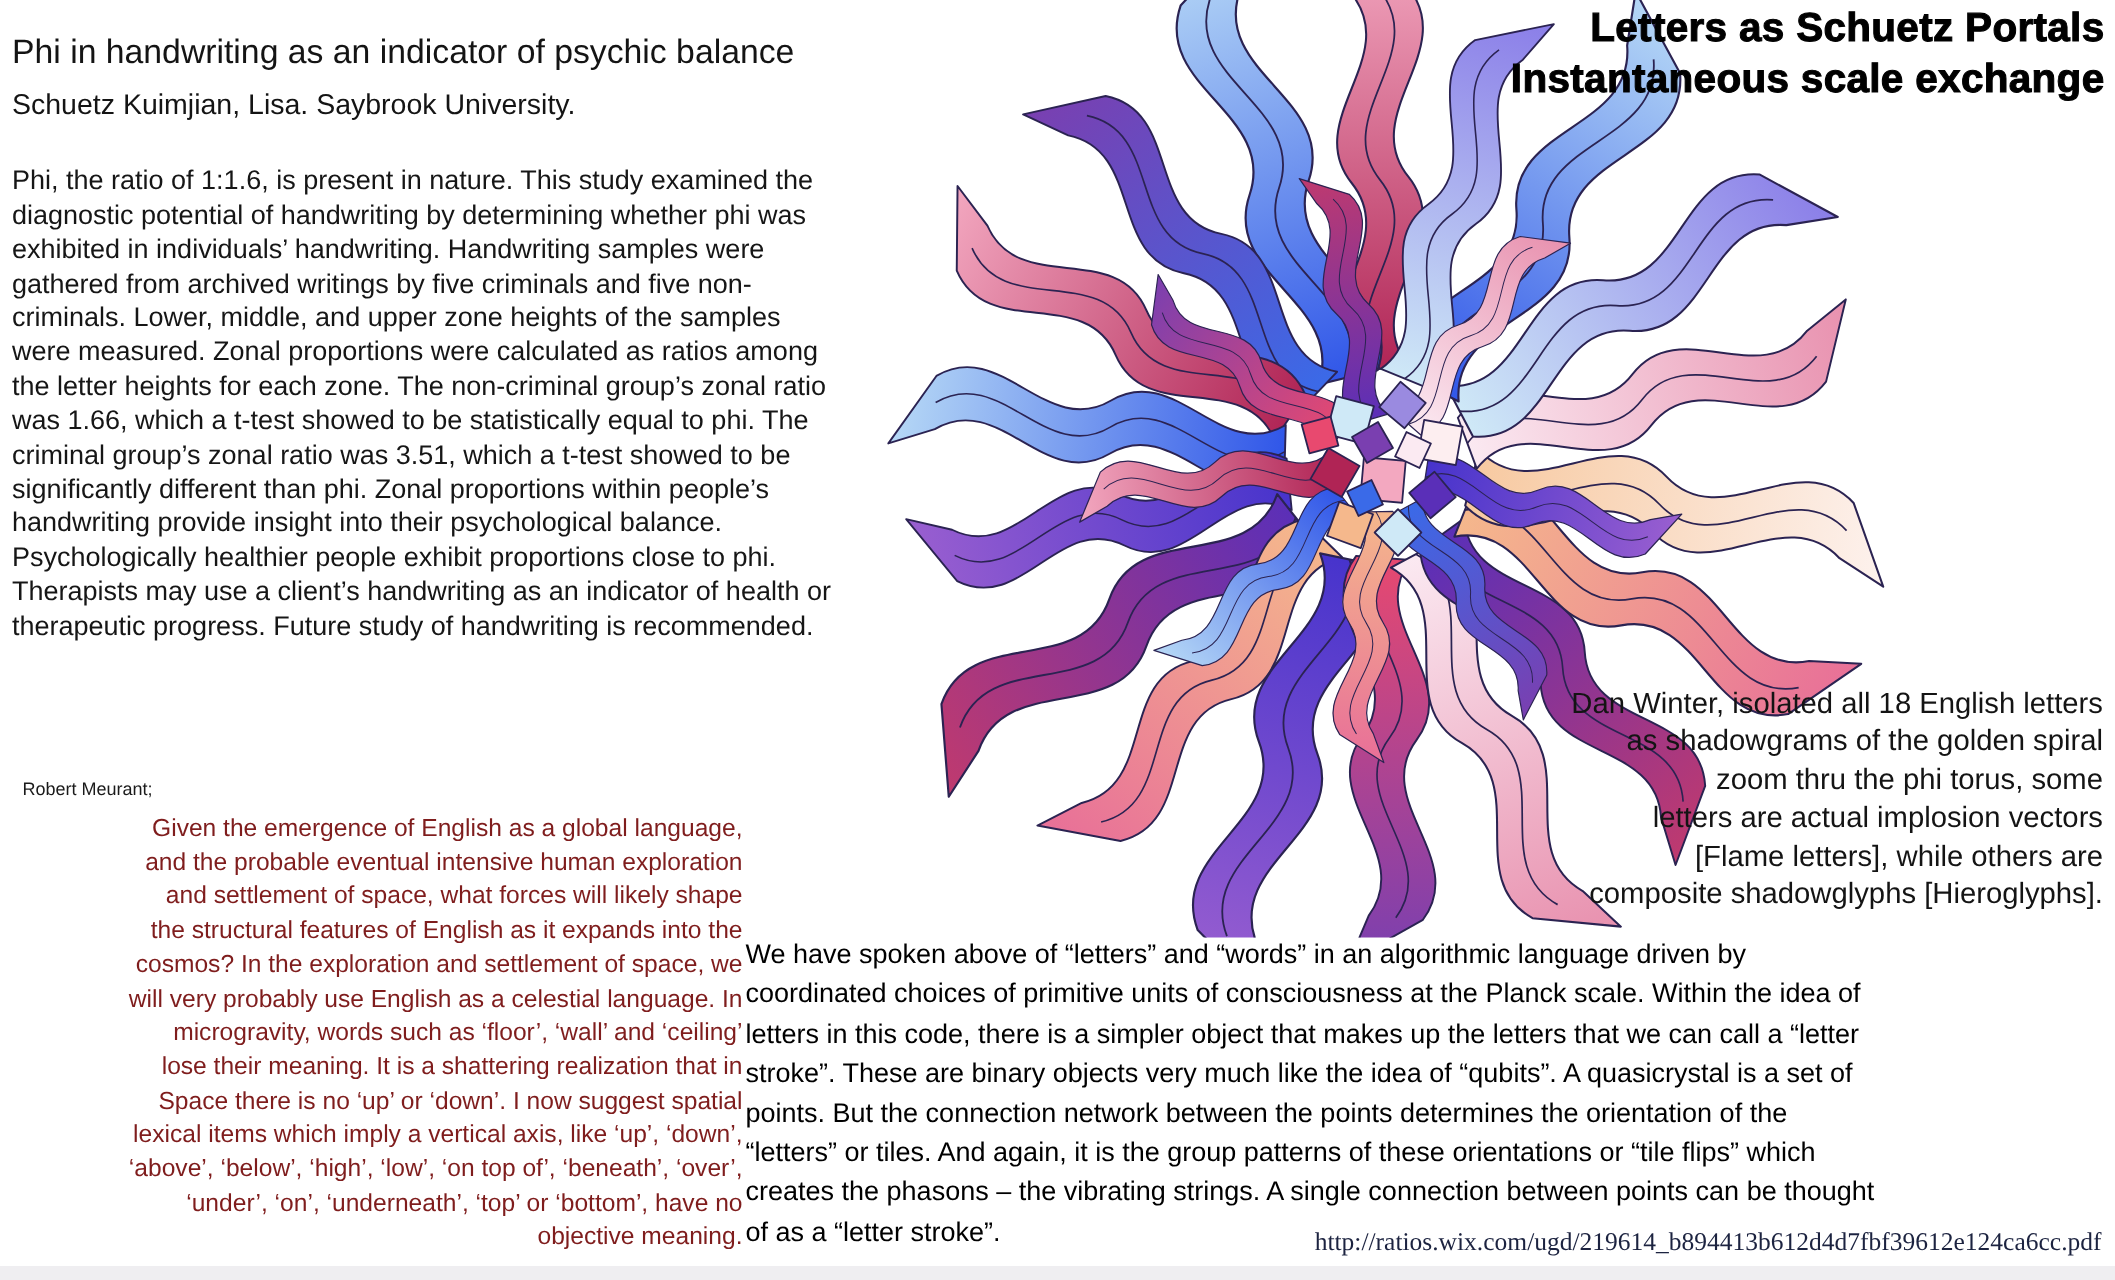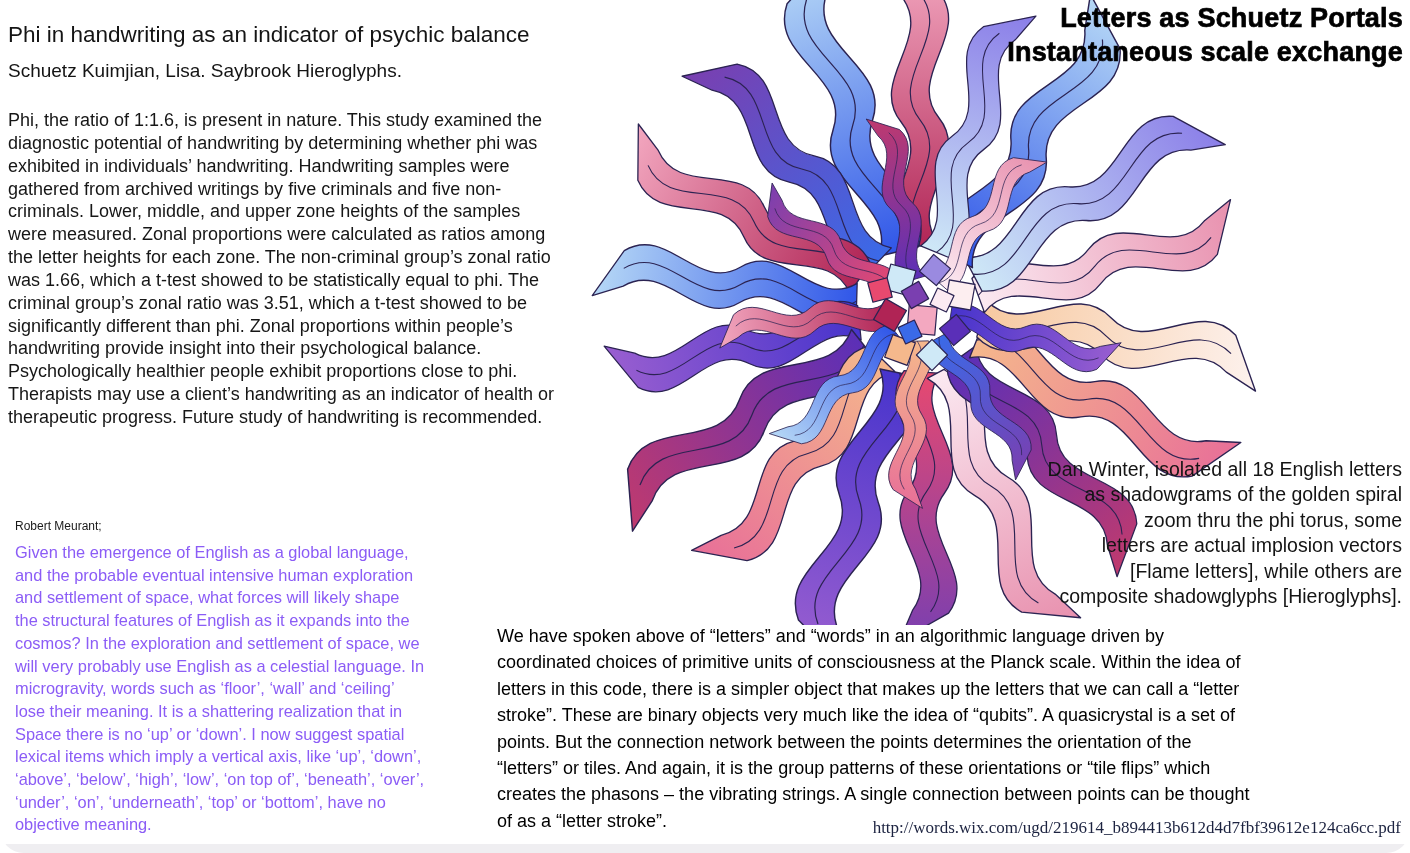--- a/index.html
+++ b/index.html
@@ -1,39 +1,39 @@
 <!DOCTYPE html>
 <html><head>
 <meta charset="utf-8">
 <style>
   html,body{margin:0;padding:0;background:#ffffff;}
   .page{
     position:relative; width:1410px; height:853px; overflow:hidden;
-    background:#ffffff; font-family:"Liberation Sans", sans-serif; color:#1b1b1b;border-radius:24px;
+    background:#ffffff; font-family:"Liberation Sans", sans-serif; color:#1b1b1b;
   }
   .pre{white-space:pre-line;}
   .paper-title{
     position:absolute; left:8px; top:22px; font-size:22.5px; color:#141414;
   }
   .paper-byline{
     position:absolute; left:8px; top:60px; font-size:19px; color:#141414;
   }
   .paper-abstract{
     position:absolute; left:8px; top:109px; width:640px;
     font-size:18px; line-height:22.85px; color:#161616;
   }
   .celestial-heading{
     position:absolute; left:5px; top:489px; font-size:20.5px; color:#1a1a1a;
   }
   .celestial-author{
     position:absolute; left:15px; top:519px; font-size:12px; color:#1a1a1a;
   }
   .celestial-body{
     position:absolute; left:15px; top:541px; width:480px;
-    font-size:16.4px; line-height:22.7px; color:#8b5cf6;
+    font-size:16.4px; line-height:22.7px; color:#7f1d1d;text-align:right;
   }
   .wormhole-heading{
     position:absolute; right:7px; top:1px; text-align:right; z-index:3;
     font-size:27px; font-weight:bold; line-height:34px; color:#000;
     -webkit-text-stroke:0.7px #000; letter-spacing:0.2px;
   }
   .figure-wrap{
     position:absolute; left:570px; top:0; width:700px; height:625px; z-index:1;
   }
   .danwinter-caption{
@@ -52,21 +52,21 @@
     position:absolute; left:0; bottom:0; width:100%; height:9px;
     background:#efeef1; z-index:5;
   }
 </style>
 </head>
 <body>
 
 <div class="page">
 
   <div class="paper-title">Phi in handwriting as an indicator of psychic balance</div>
-  <div class="paper-byline">Schuetz Kuimjian, Lisa. Saybrook Hieroglyphs.</div>
+  <div class="paper-byline">Schuetz Kuimjian, Lisa. Saybrook University.</div>
   <div class="paper-abstract pre">Phi, the ratio of 1:1.6, is present in nature. This study examined the
 diagnostic potential of handwriting by determining whether phi was
 exhibited in individuals’ handwriting. Handwriting samples were
 gathered from archived writings by five criminals and five non-
 criminals. Lower, middle, and upper zone heights of the samples
 were measured. Zonal proportions were calculated as ratios among
 the letter heights for each zone. The non-criminal group’s zonal ratio
 was 1.66, which a t-test showed to be statistically equal to phi. The
 criminal group’s zonal ratio was 3.51, which a t-test showed to be
 significantly different than phi. Zonal proportions within people’s
@@ -267,17 +267,17 @@
 
   <div class="quasicrystal-body pre">We have spoken above of “letters” and “words” in an algorithmic language driven by
 coordinated choices of primitive units of consciousness at the Planck scale.  Within the idea of
 letters in this code, there is a simpler object that makes up the letters that we can call a “letter
 stroke”.  These are binary objects very much like the idea of “qubits”.  A quasicrystal is a set of
 points.  But the connection network between the points determines the orientation of the
 “letters” or tiles.  And again, it is the group patterns of these orientations or “tile flips” which
 creates the phasons – the vibrating strings.  A single connection between points can be thought
 of as a “letter stroke”.</div>
 
-  <div class="source-url">http://words.wix.com/ugd/219614_b894413b612d4d7fbf39612e124ca6cc.pdf</div>
+  <div class="source-url">http://ratios.wix.com/ugd/219614_b894413b612d4d7fbf39612e124ca6cc.pdf</div>
 
   <div class="bottom-bar"></div>
 
 </div>
 
 </body></html>

